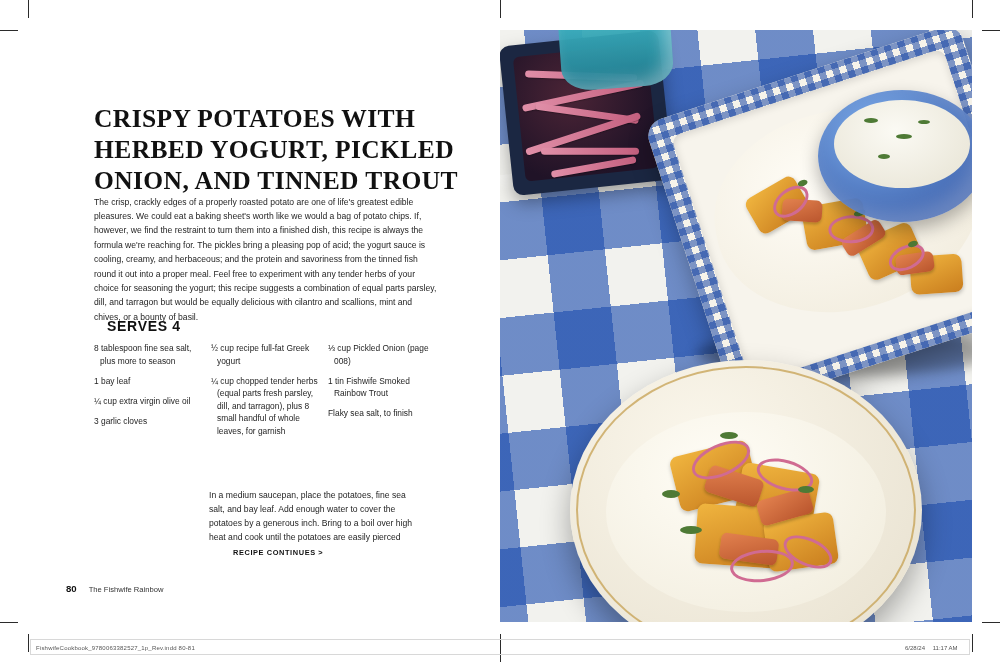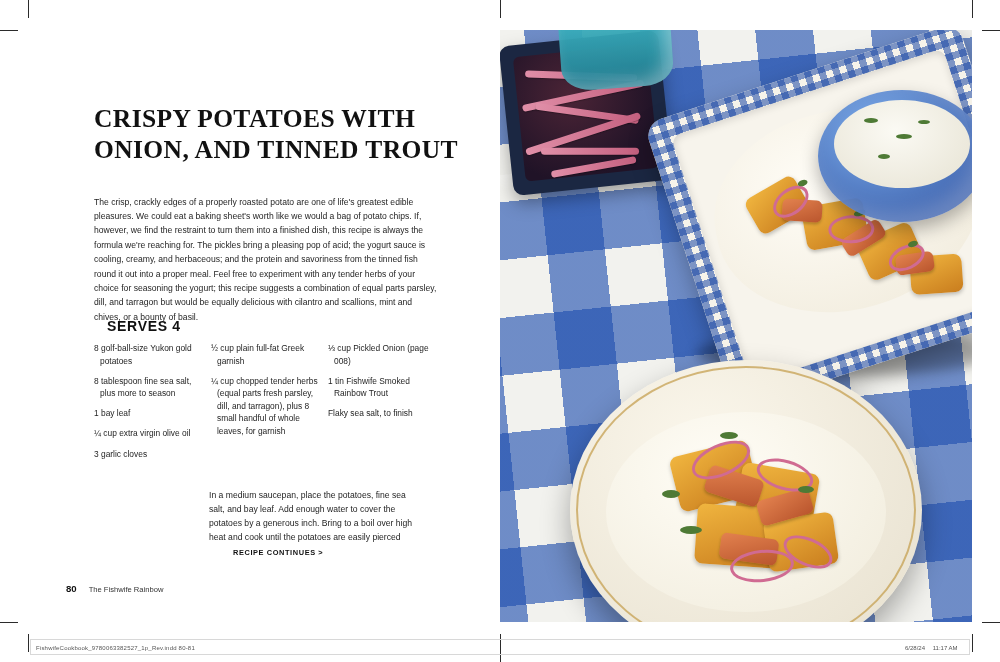--- a/index.html
+++ b/index.html
@@ -367,37 +367,37 @@
   <div class="crop h" style="left:982px; top:30px; width:18px;"></div>
   <div class="crop h" style="left:0; top:622px; width:18px;"></div>
   <div class="crop h" style="left:982px; top:622px; width:18px;"></div>
 
   <div class="page">
 
     <div class="left-page">
 
       <h1 class="recipe-title">
         <span class="line">CRISPY POTATOES WITH</span>
+        <span class="line">HERBED YOGURT, PICKLED</span>
         <span class="line">ONION, AND TINNED TROUT</span>
       </h1>
 
       <p class="headnote">The crisp, crackly edges of a properly roasted potato are one of life's greatest edible pleasures. We could eat a baking sheet's worth like we would a bag of potato chips. If, however, we find the restraint to turn them into a finished dish, this recipe is always the formula we're reaching for. The pickles bring a pleasing pop of acid; the yogurt sauce is cooling, creamy, and herbaceous; and the protein and savoriness from the tinned fish round it out into a proper meal. Feel free to experiment with any tender herbs of your choice for seasoning the yogurt; this recipe suggests a combination of equal parts parsley, dill, and tarragon but would be equally delicious with cilantro and scallions, mint and chives, or a bounty of basil.</p>
 
       <div class="serves">SERVES 4</div>
 
       <div class="ingredients">
         <div class="ing-col">
-          <div class="ing-item">8 golf-ball-size Yukon gold potatoes</div>
           <div class="ing-item">8 tablespoon fine sea salt, plus more to season</div>
           <div class="ing-item">1 bay leaf</div>
           <div class="ing-item">¼ cup extra virgin olive oil</div>
           <div class="ing-item">3 garlic cloves</div>
         </div>
         <div class="ing-col">
-          <div class="ing-item">½ cup plain full-fat Greek garnish</div>
+          <div class="ing-item">½ cup recipe full-fat Greek yogurt</div>
           <div class="ing-item">¼ cup chopped tender herbs (equal parts fresh parsley, dill, and tarragon), plus 8 small handful of whole leaves, for garnish</div>
         </div>
         <div class="ing-col">
           <div class="ing-item">⅓ cup Pickled Onion (page 008)</div>
           <div class="ing-item">1 tin Fishwife Smoked Rainbow Trout</div>
           <div class="ing-item">Flaky sea salt, to finish</div>
         </div>
       </div>
 
       <p class="method">In a medium saucepan, place the potatoes, fine sea salt, and bay leaf. Add enough water to cover the potatoes by a generous inch. Bring to a boil over high heat and cook until the potatoes are easily pierced</p>

